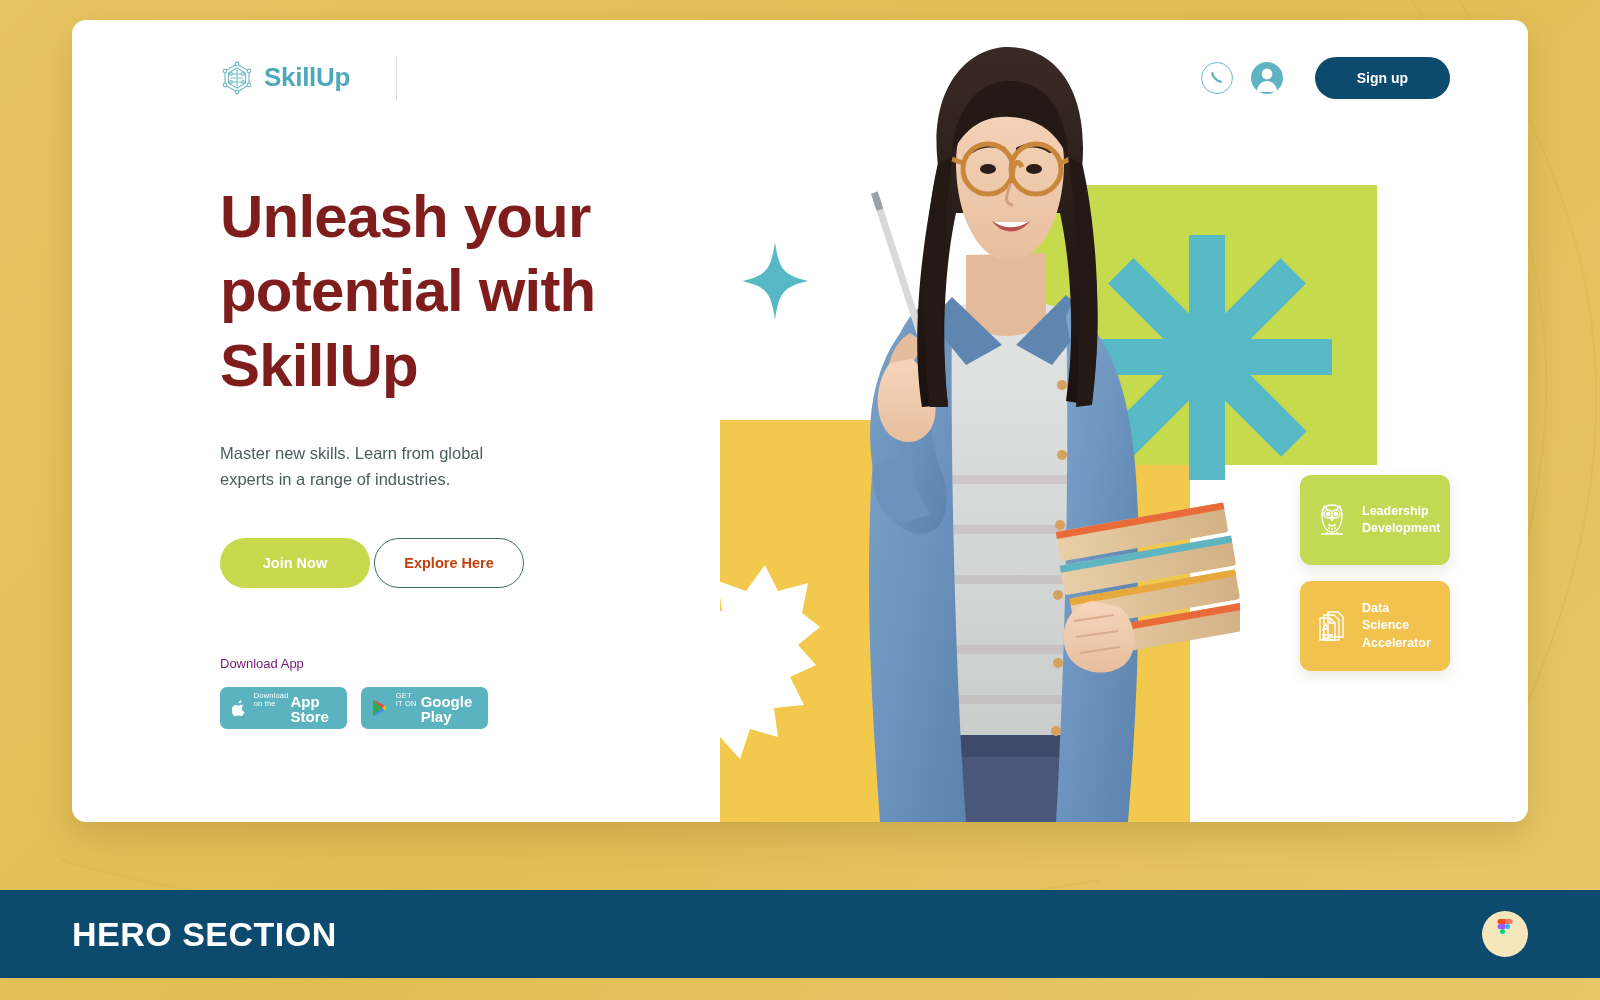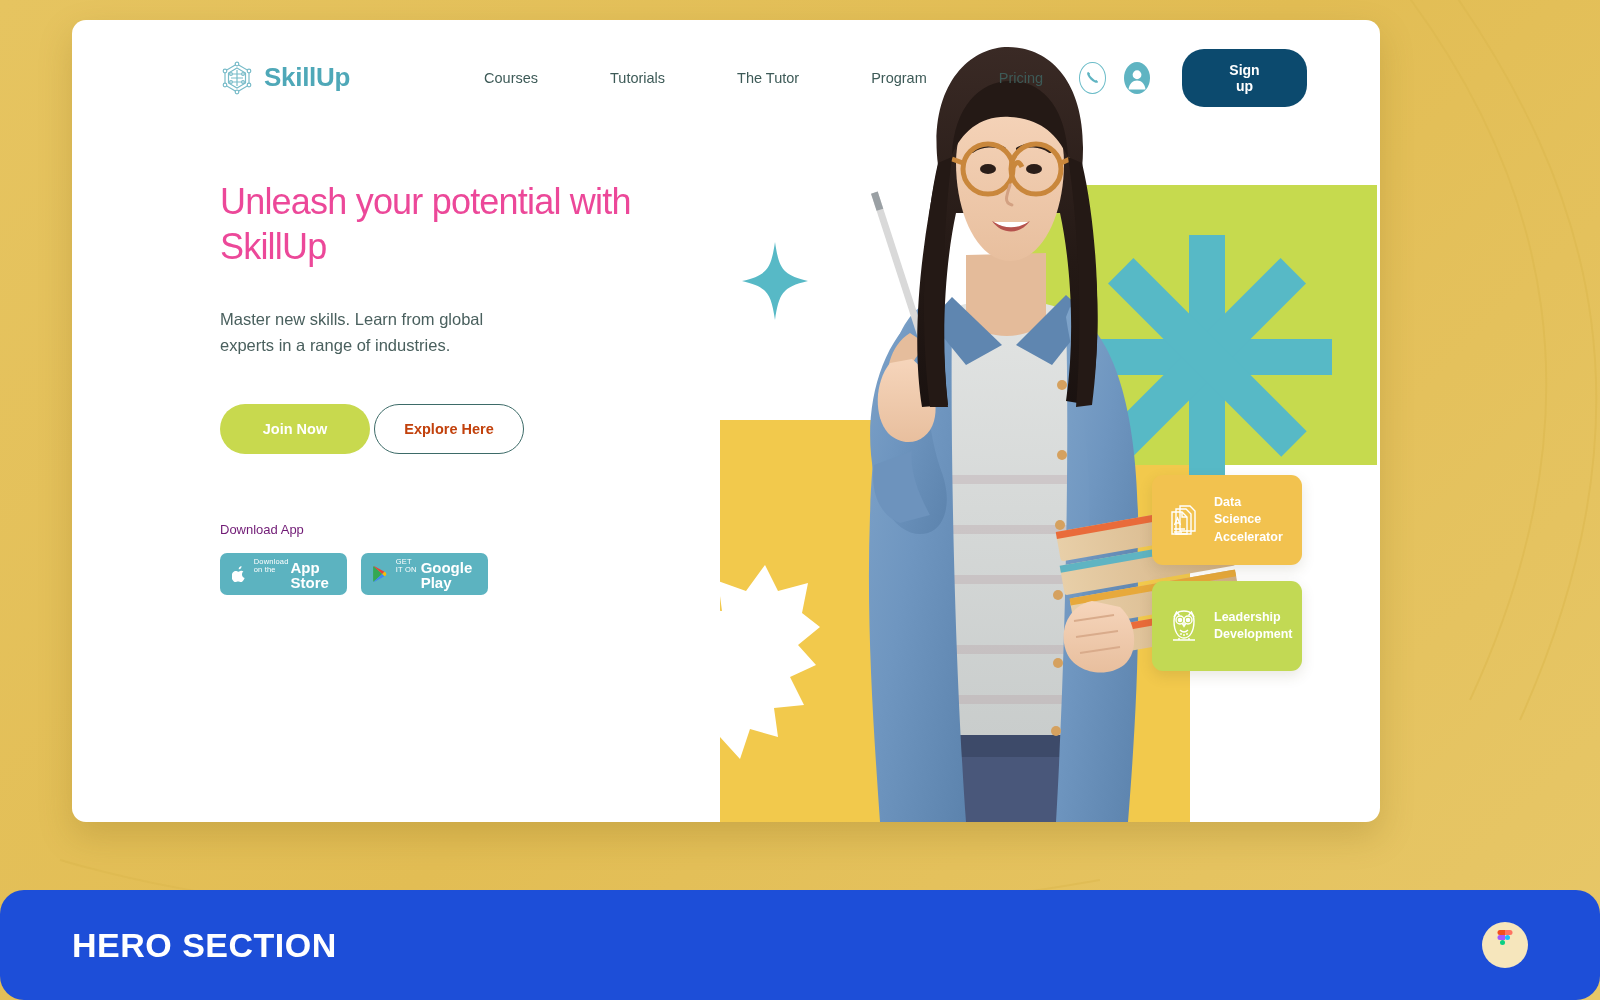--- a/index.html
+++ b/index.html
@@ -12,39 +12,39 @@
 
   
   #backdrop {
     position:absolute; inset:0;
     background:linear-gradient(135deg,#e6c460 0%,#e2bd54 50%,#e7c768 100%);
   }
   #backdrop svg { position:absolute; inset:0; width:100%; height:100%; }
 
   
   #caption-strip {
-    position:absolute; left:0; right:0; top:890px; height:110px;
-    background:#1d4ed8;
-    display:flex; align-items:center;border-radius:24px;
+    position:absolute; left:0; right:0; top:890px; height:88px;
+    background:#0c4a6e;
+    display:flex; align-items:center;
   }
   #caption-title {
     margin-left:72px;
     font-size:34px; font-weight:bold; color:#ffffff;
     letter-spacing:0.5px;
   }
   #figma-badge {
     position:absolute; right:72px; top:50%; transform:translateY(-50%);
     width:46px; height:46px; border-radius:50%;
     background:#f6e6bc;
     display:flex; align-items:center; justify-content:center;
   }
 
   
   #page-card {
-    position:absolute; left:72px; top:20px; width:1308px; height:802px;
+    position:absolute; left:72px; top:20px; width:1456px; height:802px;
     background:#ffffff; border-radius:14px;
     box-shadow:0 14px 34px rgba(120,90,20,0.22);
     overflow:hidden;
   }
 
   
   #site-header {
     position:absolute; left:0; top:0; width:100%; height:115px;
     display:flex; align-items:center; padding:0 78px 0 148px;
   }
@@ -66,21 +66,21 @@
   }
   #signup-button {
     background:#0c4a6e; color:#fff; font-weight:bold; font-size:14px;
     border:none; border-radius:22px; padding:13px 42px; cursor:pointer;
     margin-left:14px;
   }
 
   
   #hero-left { position:absolute; left:148px; top:160px; width:420px; z-index:6; }
   #hero-heading {
-    font-size:36px; line-height:1.24; font-weight:normal; color:#ec4899;
+    font-size:60px; line-height:1.24; font-weight:bold; color:#7f1d1d;
     letter-spacing:-0.8px;
   }
   #hero-sub {
     margin-top:38px; font-size:16.5px; line-height:1.55; color:#4a605e; max-width:280px;
   }
   #hero-cta { margin-top:46px; display:flex; align-items:center; gap:4px; }
   #join-now-button {
     background:#c8d94e; color:#ffffff; font-size:14.5px; font-weight:bold;
     border:none; border-radius:26px; padding:17px 0; width:150px; cursor:pointer;
   }
@@ -291,27 +291,20 @@
           <circle cx="23" cy="13" r="1.4" fill="#ffffff"></circle>
           <circle cx="11" cy="21" r="1.4" fill="#ffffff"></circle>
           <circle cx="23" cy="21" r="1.4" fill="#ffffff"></circle>
         </g>
       </svg>
       <span id="brand-name">SkillUp</span>
     </div>
 
     <div id="header-divider"></div>
 
-    <nav id="main-nav">
-      <div class="nav-item">Courses</div>
-      <div class="nav-item">Tutorials</div>
-      <div class="nav-item">The Tutor</div>
-      <div class="nav-item">Program</div>
-      <div class="nav-item">Pricing</div>
-    </nav>
 
     <div id="header-actions">
       <div id="phone-button">
         <svg class="icon-svg" width="15" height="15" viewBox="0 0 16 16">
           <path d="M3.2 1.9 C2.3 2.7 2 4 2.6 5.4 C3.9 8.6 7.4 12.1 10.6 13.4 C12 14 13.3 13.7 14.1 12.8 L12.3 10.6 C11.7 10.9 10.9 11.1 10.3 10.7 C9 9.9 6.1 7 5.3 5.7 C4.9 5.1 5.1 4.3 5.4 3.7 Z" fill="#5fb4c2"></path>
         </svg>
       </div>
       <div id="account-button">
         <svg class="icon-svg" width="32" height="32" viewBox="0 0 32 32">
           <circle cx="16" cy="12" r="5.4" fill="#ffffff"></circle>
@@ -355,52 +348,52 @@
         <span class="store-badge-text">
           <span class="store-badge-small">GET IT ON</span>
           <span class="store-badge-large">Google Play</span>
         </span>
       </div>
     </div>
   </div>
 
   <div id="course-cards">
 
-
-    <div class="course-card" style="background:#f2c24f">
-      <svg class="course-card-icon" viewBox="0 0 40 40">
-        <g fill="none" stroke="#ffffff" stroke-width="1.4">
-          <path d="M16 6 h10 l5 5 v20 h-15 Z"></path>
-          <path d="M12 9 h10 l5 5 v20 h-15 Z"></path>
-          <path d="M8 12 h10 l5 5 v17 h-15 Z"></path>
-          <path d="M18 12 v5 h5"></path>
-          <path d="M10.5 25 l3 -7 l3 7 M11.5 23 h4"></path>
-          <path d="M10 29 h11 M10 32 h8"></path>
-        </g>
-      </svg>
-      <span class="course-card-title">Data Science Accelerator</span>
-    </div>
 
     <div class="course-card" style="background:#c2d954">
       <svg class="course-card-icon" viewBox="0 0 40 40">
         <g fill="none" stroke="#ffffff" stroke-width="1.4">
           <path d="M10 15 C10 8, 14 5, 20 5 C26 5, 30 8, 30 15 C30 25, 26 32, 20 32 C14 32, 10 25, 10 15 Z"></path>
           <circle cx="16" cy="14" r="4"></circle>
             <circle cx="24" cy="14" r="4"></circle>
           <circle cx="16" cy="14" r="1.6" fill="#ffffff"></circle>
             <circle cx="24" cy="14" r="1.6" fill="#ffffff"></circle>
           <path d="M18.5 18 L20 20.5 L21.5 18 Z"></path>
           <path d="M10 11 L12.5 6 L15.5 9.5 M30 11 L27.5 6 L24.5 9.5"></path>
           <path d="M16 24 q4 4, 8 0"></path>
           <path d="M17 27 v2 M20 28 v2 M23 27 v2"></path>
           <path d="M9 34 h22 M15 32 v2 M25 32 v2"></path>
         </g>
       </svg>
       <span class="course-card-title">Leadership Development</span>
     </div>
+
+    <div class="course-card" style="background:#f2c24f">
+      <svg class="course-card-icon" viewBox="0 0 40 40">
+        <g fill="none" stroke="#ffffff" stroke-width="1.4">
+          <path d="M16 6 h10 l5 5 v20 h-15 Z"></path>
+          <path d="M12 9 h10 l5 5 v20 h-15 Z"></path>
+          <path d="M8 12 h10 l5 5 v17 h-15 Z"></path>
+          <path d="M18 12 v5 h5"></path>
+          <path d="M10.5 25 l3 -7 l3 7 M11.5 23 h4"></path>
+          <path d="M10 29 h11 M10 32 h8"></path>
+        </g>
+      </svg>
+      <span class="course-card-title">Data Science Accelerator</span>
+    </div>
   </div>
 </div>
 
 <div id="caption-strip">
   <div id="caption-title">HERO SECTION</div>
   <div id="figma-badge">
     <svg class="icon-svg" width="20" height="30" viewBox="0 0 20 30">
       <path d="M5 0 h5 v5 h-5 a2.5 2.5 0 0 1 0 -5 Z" fill="#f24e1e"></path>
       <path d="M10 0 h5 a2.5 2.5 0 0 1 0 5 h-5 Z" fill="#ff7262"></path>
       <path d="M5 5 h5 v5 h-5 a2.5 2.5 0 0 1 0 -5 Z" fill="#a259ff"></path>

